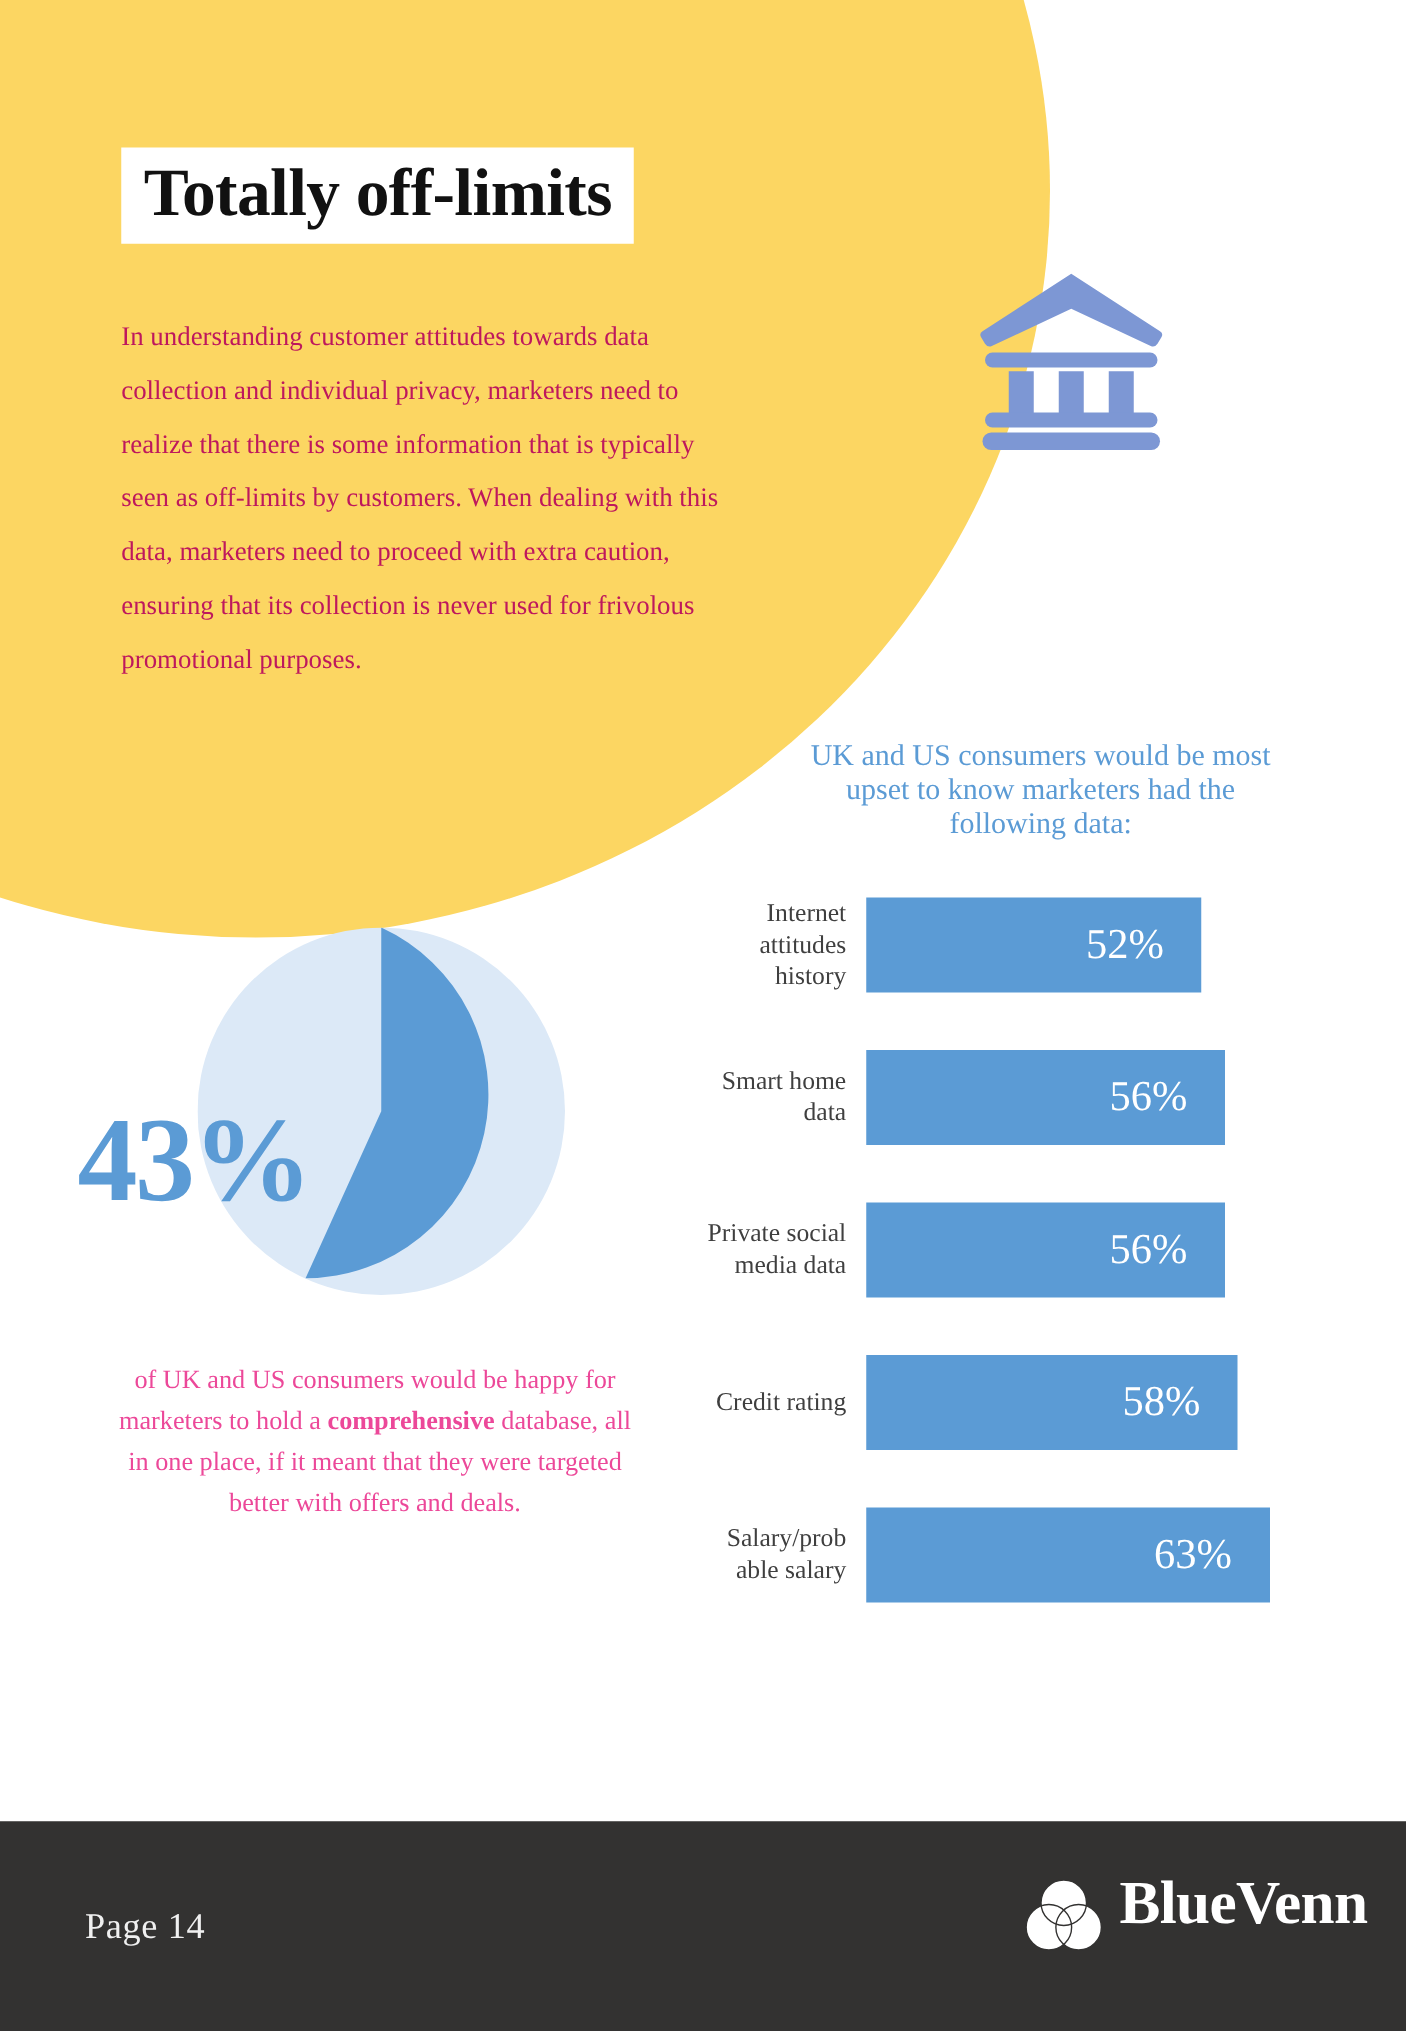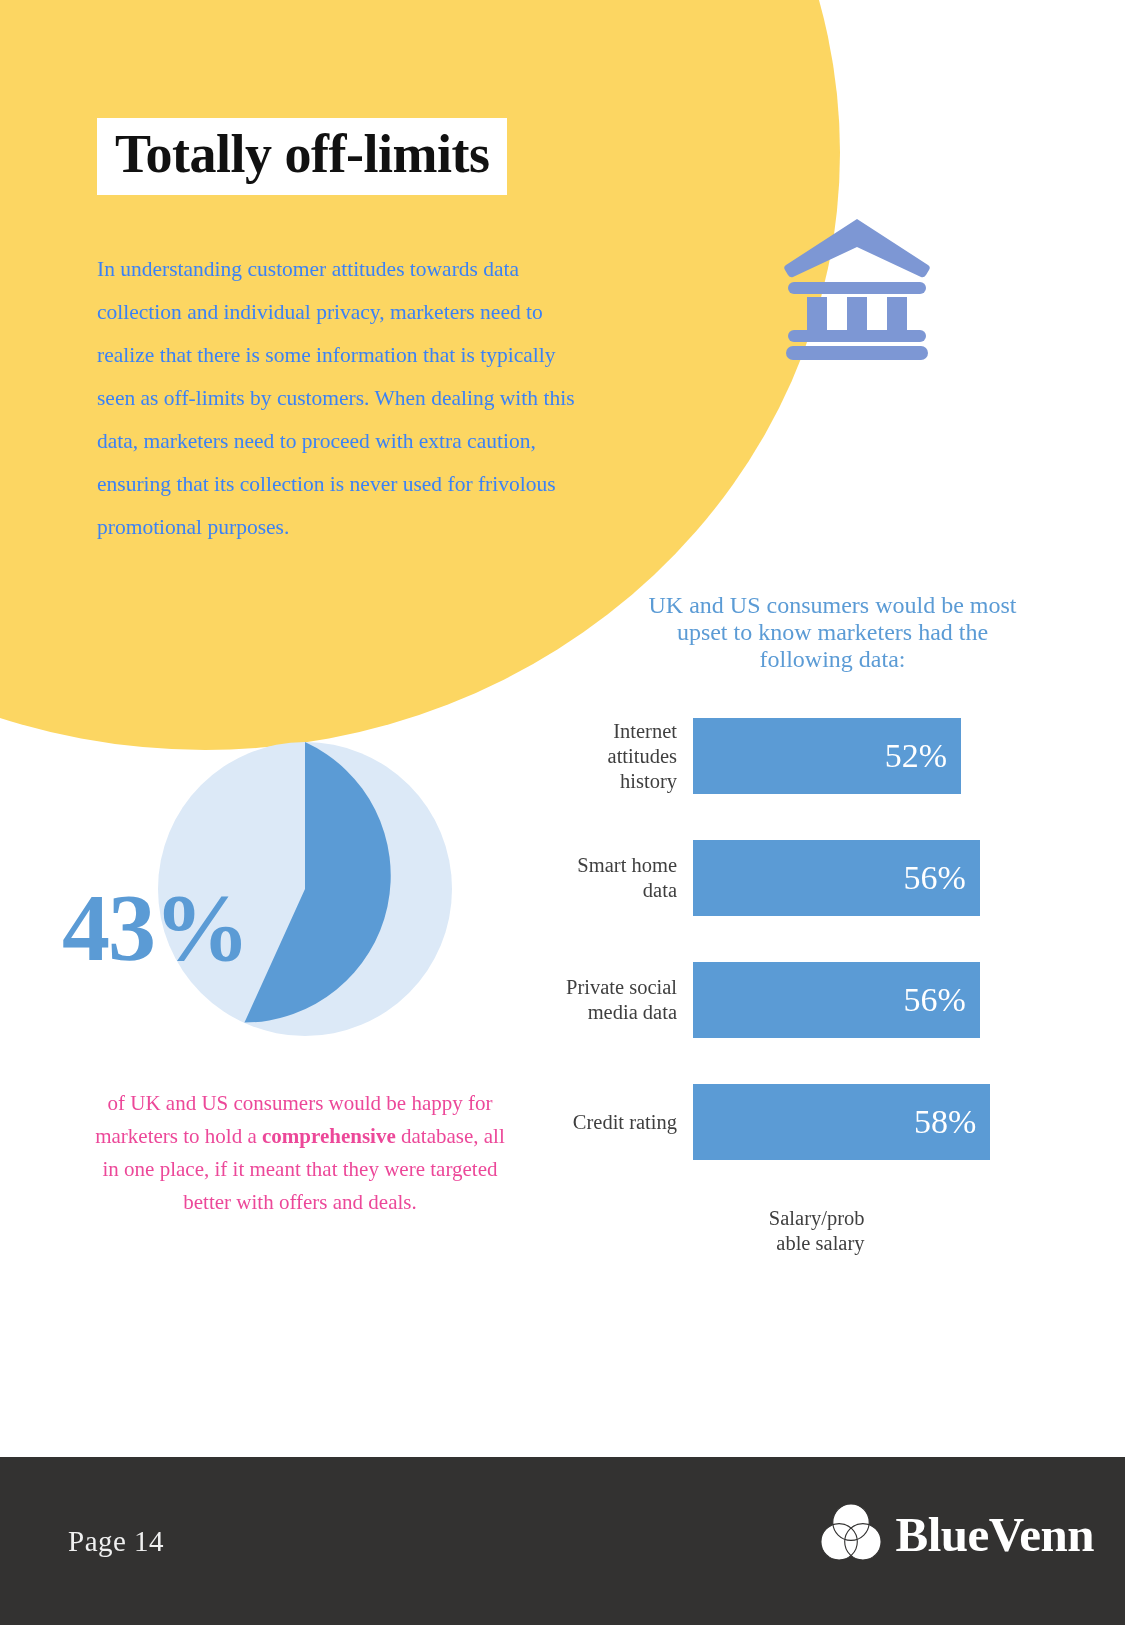--- a/index.html
+++ b/index.html
@@ -47,21 +47,21 @@
   }
 
   
   .intro-para {
     position: absolute;
     left: 97px;
     top: 248px;
     width: 500px;
     font-size: 21.5px;
     line-height: 43px;
-    color: #3b82f6;
+    color: #be185d;
     z-index: 3;
   }
 
   
   .bank-icon-wrap {
     position: absolute;
     left: 782px;
     top: 213px;
     width: 150px;
     height: 150px;
@@ -101,21 +101,21 @@
     width: 520px;
     z-index: 3;
   }
   .bar-row {
     position: relative;
     display: flex;
     align-items: center;
     height: 76px;
     margin-bottom: 46px;
   }
-  .bar-row:last-child { margin-bottom: 0; flex-direction: column; }
+  .bar-row:last-child { margin-bottom: 0; }
   .bar-label {
     width: 145px;
     padding-right: 16px;
     text-align: right;
     font-size: 20.5px;
     line-height: 25px;
     color: #3f3f3f;
     box-sizing: border-box;
   }
   .bar-track {
@@ -130,21 +130,21 @@
     height: 76px;
     background: #5B9BD5;
     display: flex;
     align-items: center;
     justify-content: flex-end;
   }
   .bar-value {
     color: #ffffff;
     font-size: 34px;
     font-weight: 400;
-    padding-right: 14px;
+    padding-right: 30px;
     line-height: 1;
   }
 
   
   .pie-wrap {
     position: absolute;
     left: 158px;
     top: 742px;
     width: 294px;
     height: 294px;
@@ -191,21 +191,20 @@
     top: 68px;
     color: #f0f0f0;
     font-size: 29px;
     letter-spacing: 0.5px;
   }
   .logo-wrap {
     position: absolute;
     right: 58px;
     top: 40px;
     display: flex;
-    align-items: center;
     gap: 10px;
   }
   .logo-text {
     color: #ffffff;
     font-size: 49px;
     font-weight: 700;
     letter-spacing: -0.5px;
     line-height: 1;
   }
 </style>

